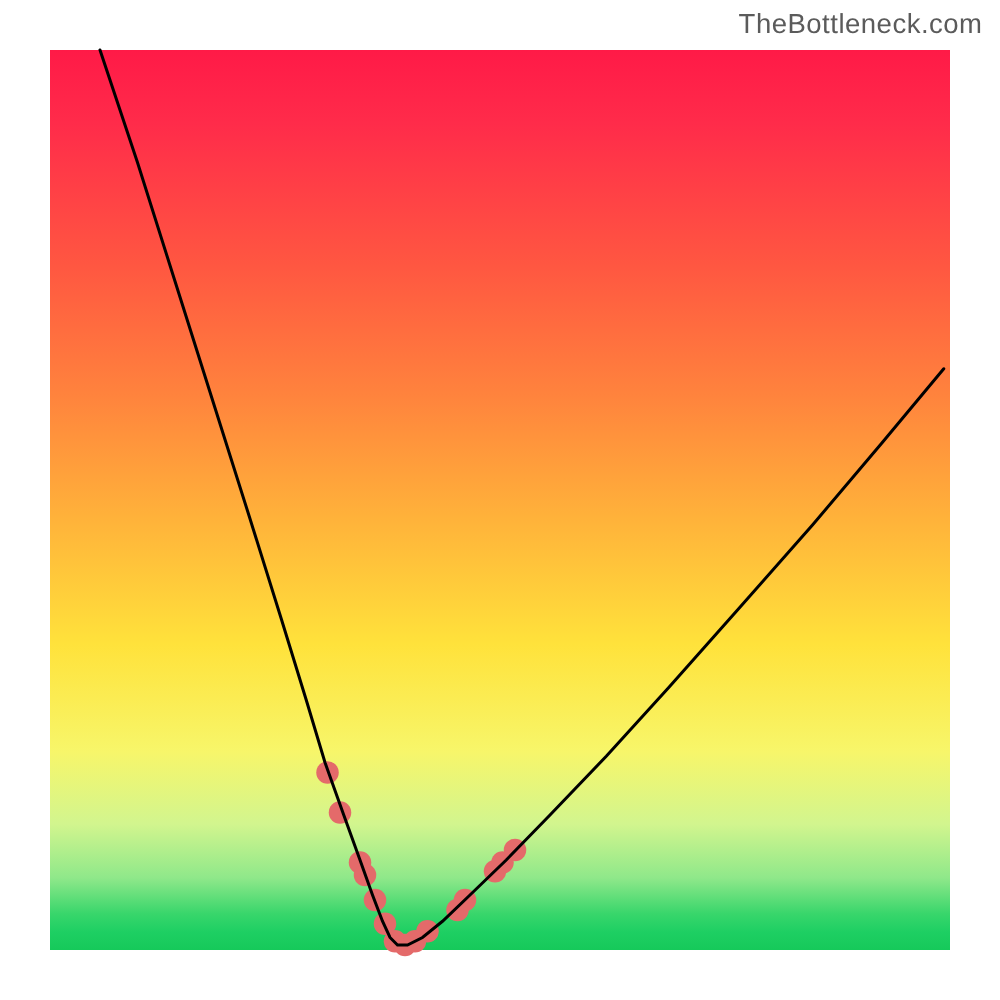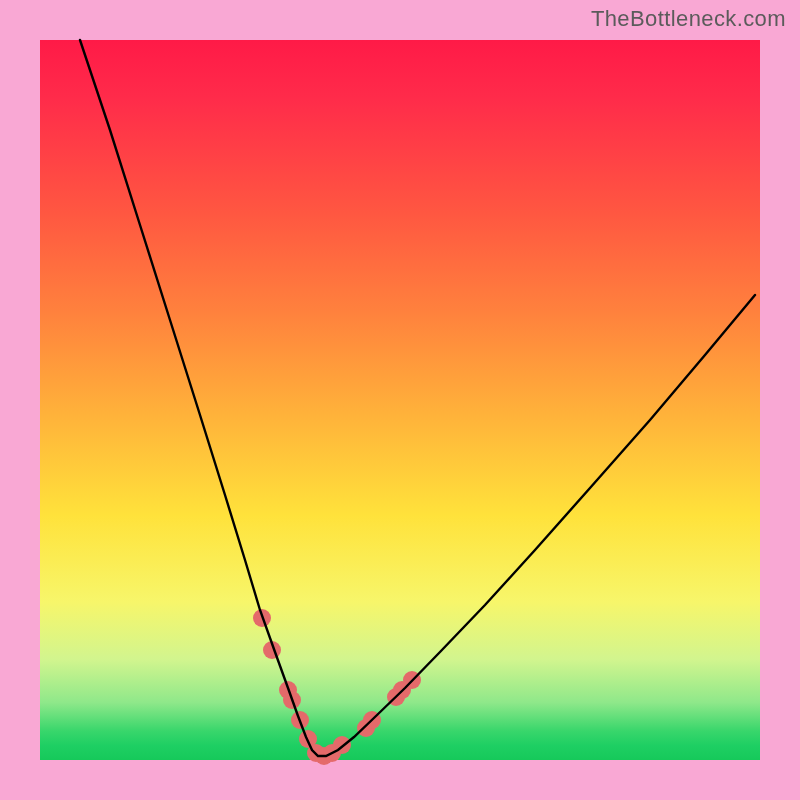--- a/index.html
+++ b/index.html
@@ -8,21 +8,21 @@
     width: 800px;
     height: 800px;
     overflow: hidden;
     background: #000;
     font-family: Arial, Helvetica, sans-serif;
   }
   .frame {
     position: relative;
     width: 800px;
     height: 800px;
-    background: #f9a8d4;
+    background: #ffffff;
   }
   .plot {
     position: absolute;
     left: 40px;
     top: 40px;
     width: 720px;
     height: 720px;
     
     background: linear-gradient(
       to bottom,

